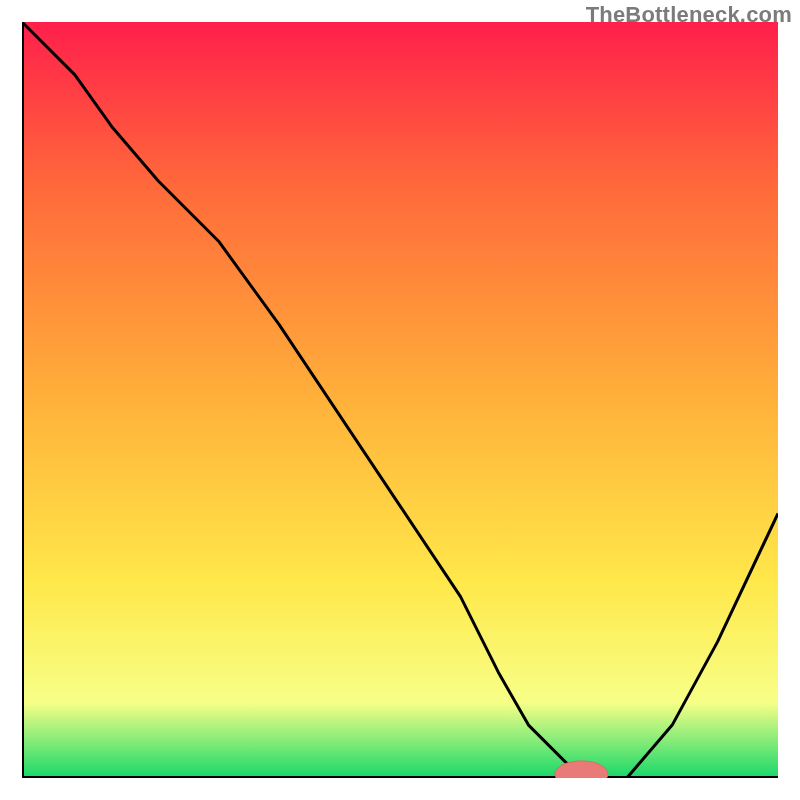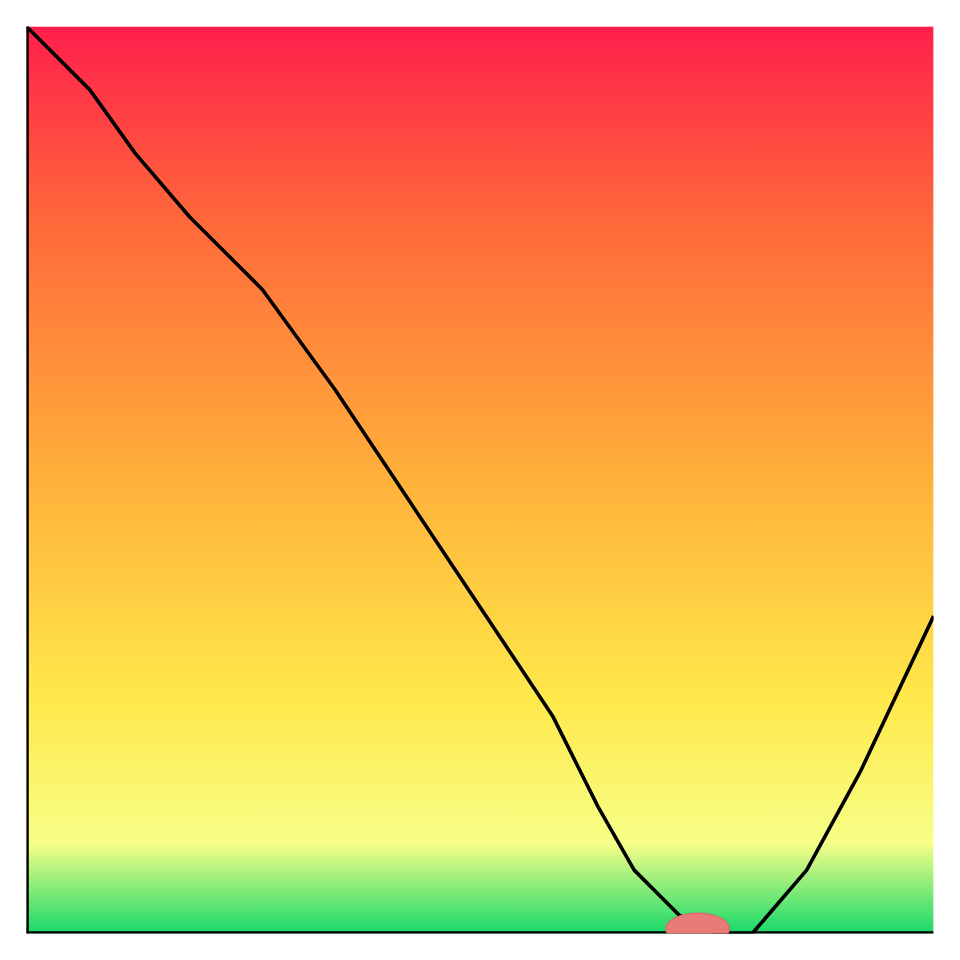--- a/index.html
+++ b/index.html
@@ -38,20 +38,21 @@
     display: block;
     width: 100%;
     height: 100%;
   }
 </style>
 </head>
 <body>
 
 <div class="frame">
 
+  <div class="watermark">TheBottleneck.com</div>
 
   <div class="plot-area">
     <svg viewBox="0 0 756 756" preserveAspectRatio="none">
       <defs>
         <linearGradient id="bg-grad" x1="0" y1="0" x2="0" y2="1">
           <stop offset="0" stop-color="#ff1f4b"></stop>
           <stop offset="0.22" stop-color="#ff6a3a"></stop>
           <stop offset="0.50" stop-color="#ffb13a"></stop>
           <stop offset="0.74" stop-color="#ffe84a"></stop>
           <stop offset="0.90" stop-color="#f7ff87"></stop>

